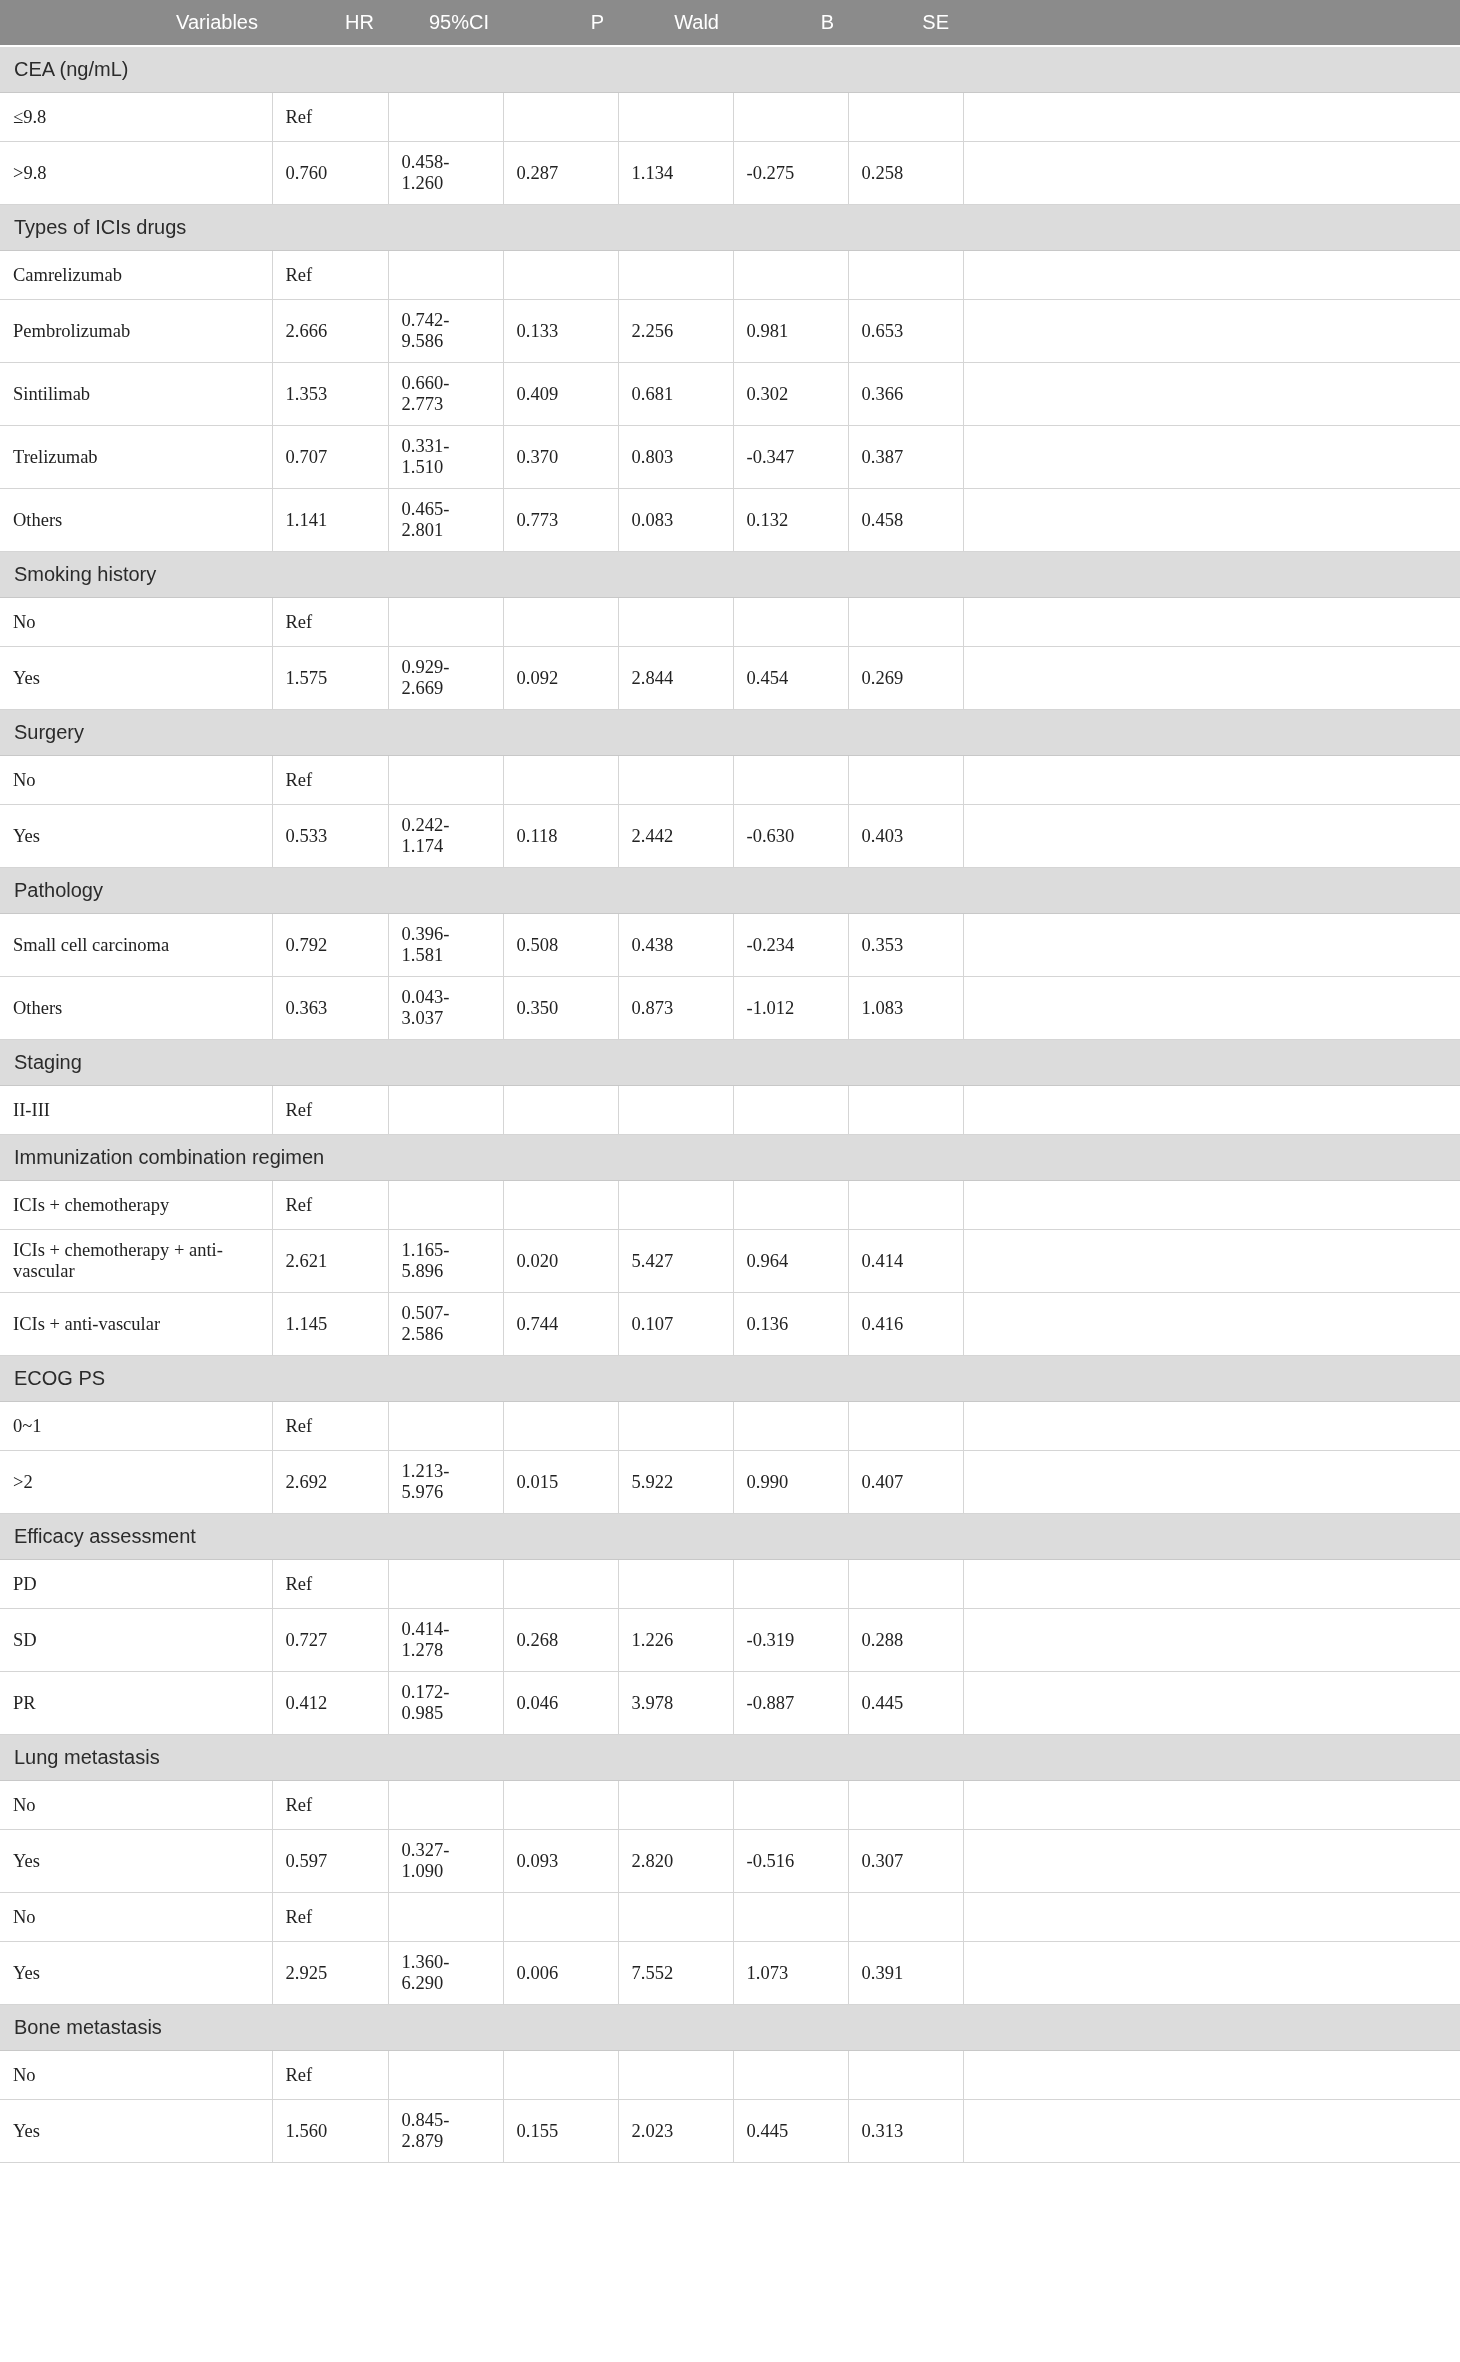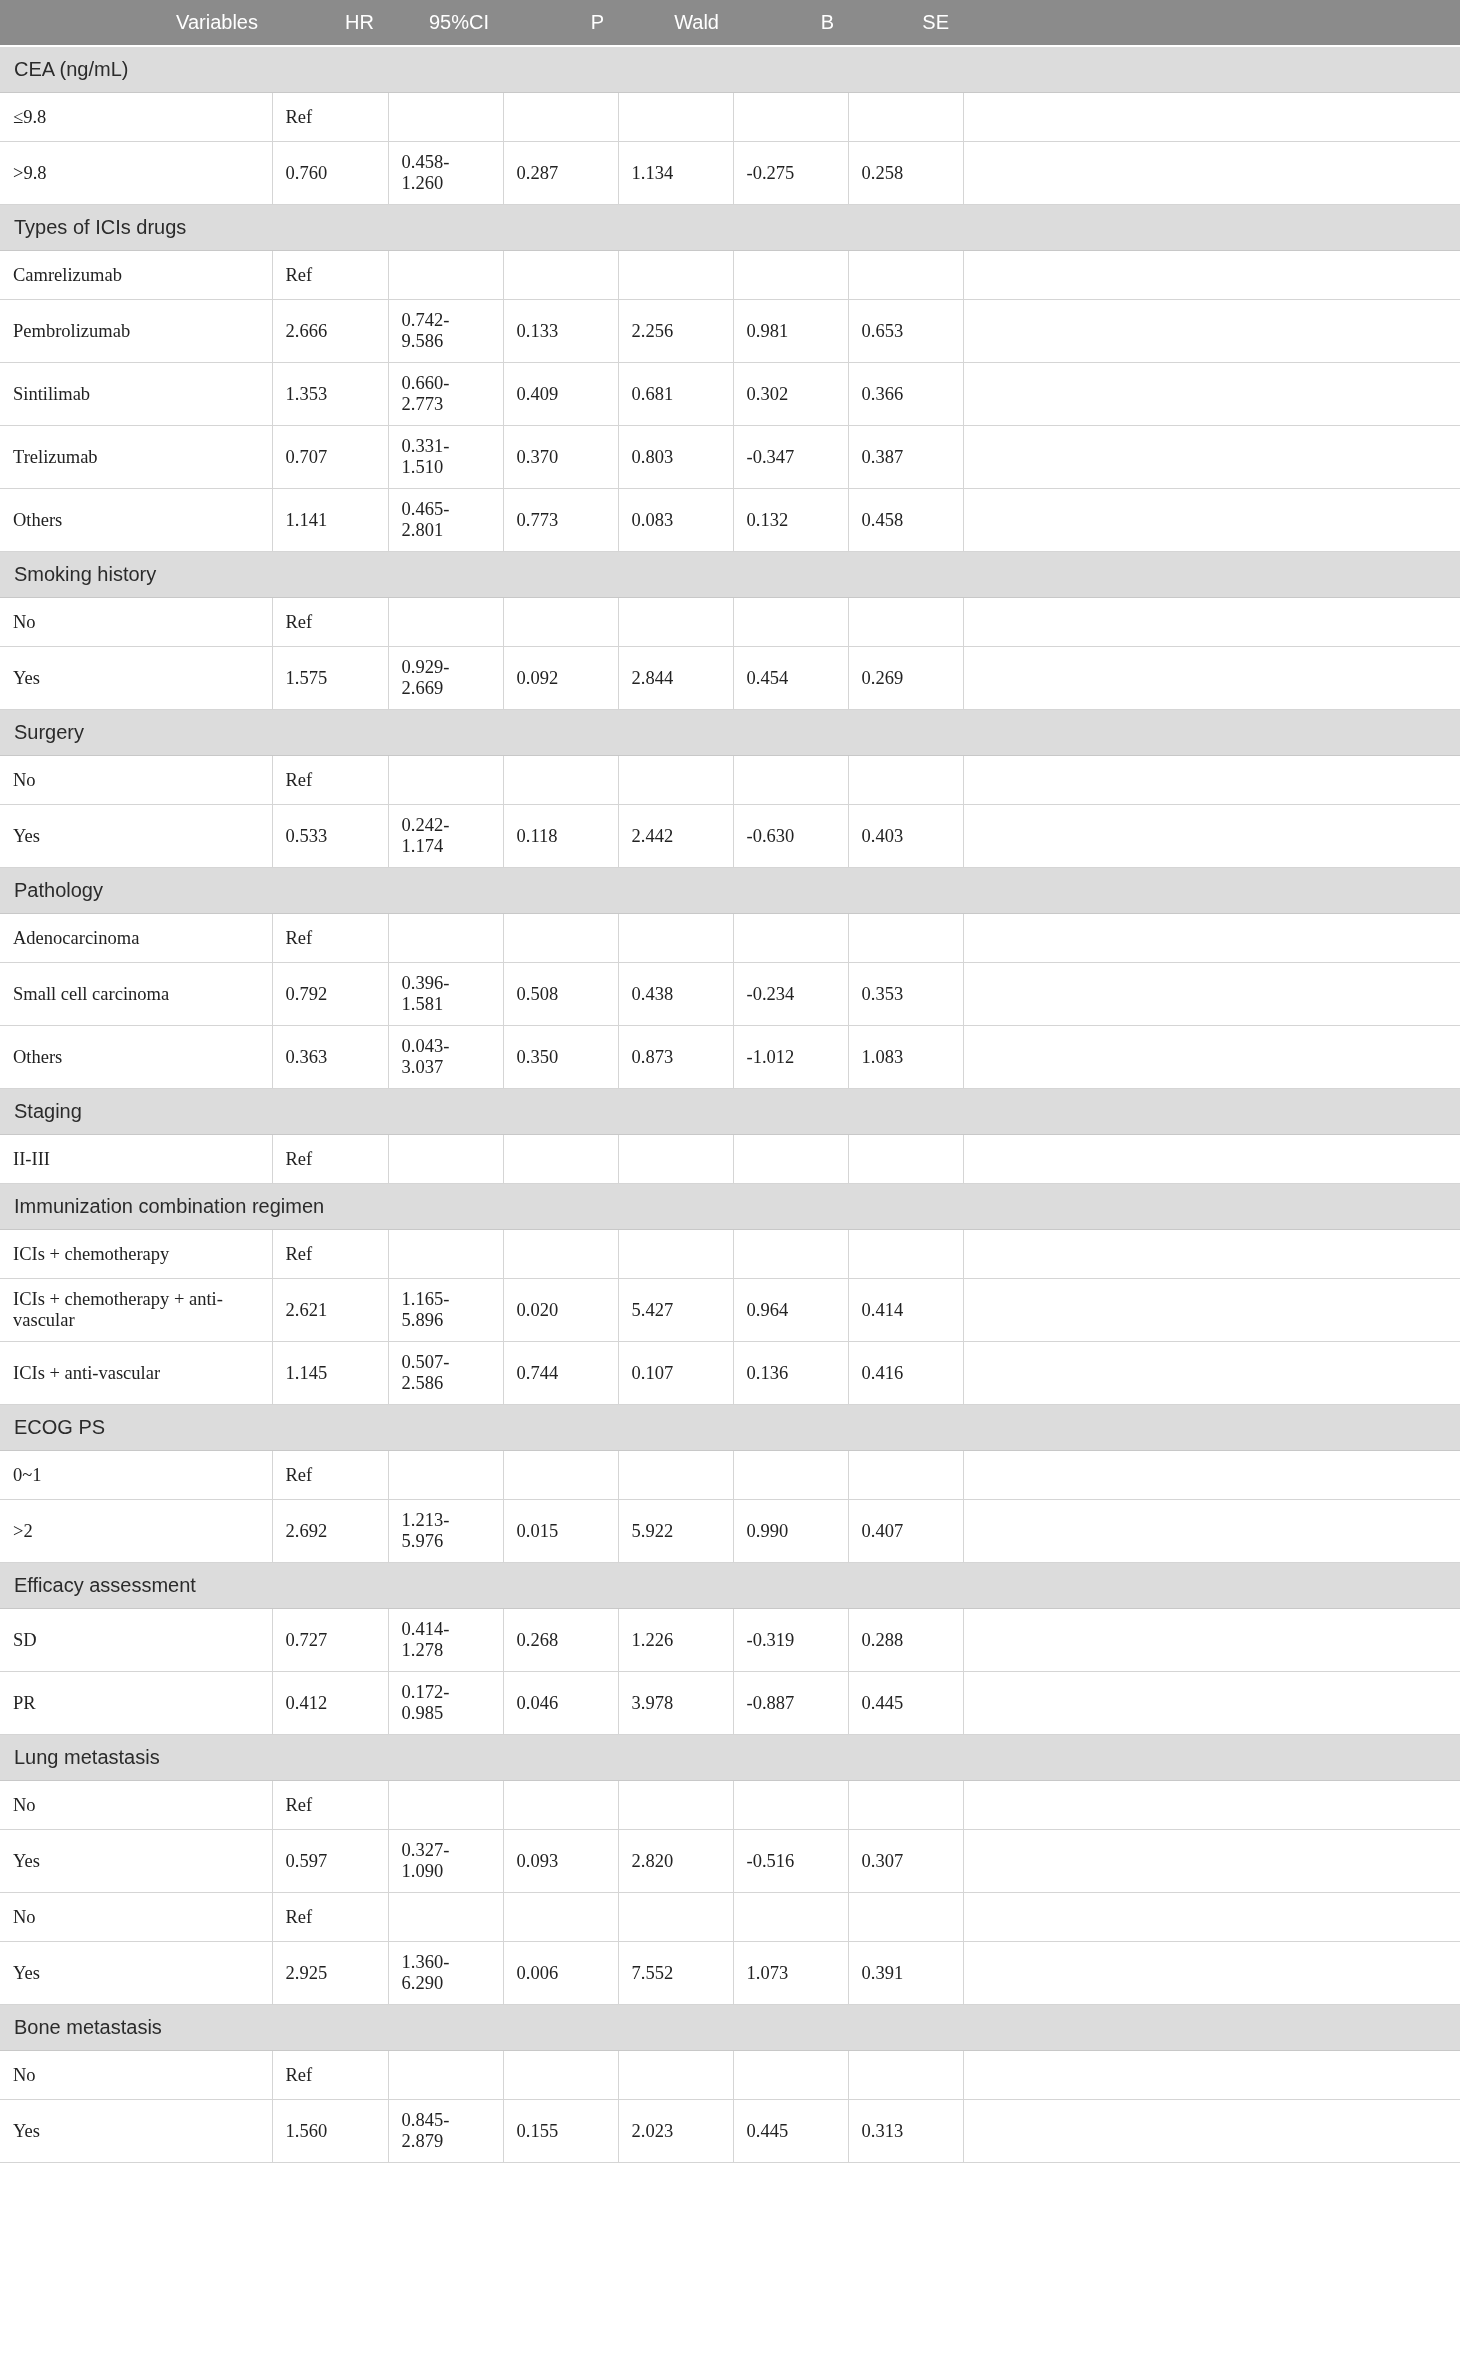--- a/index.html
+++ b/index.html
@@ -205,30 +205,20 @@
         <td>0.118</td>
         <td>2.442</td>
         <td>-0.630</td>
         <td>0.403</td>
         <td></td>
       </tr>
       <tr class="section">
         <td colspan="8">Pathology</td>
       </tr>
       <tr class="data">
-        <td>Adenocarcinoma</td>
-        <td>Ref</td>
-        <td></td>
-        <td></td>
-        <td></td>
-        <td></td>
-        <td></td>
-        <td></td>
-      </tr>
-      <tr class="data">
         <td>Small cell carcinoma</td>
         <td>0.792</td>
         <td>0.396-1.581</td>
         <td>0.508</td>
         <td>0.438</td>
         <td>-0.234</td>
         <td>0.353</td>
         <td></td>
       </tr>
       <tr class="data">
@@ -307,20 +297,30 @@
         <td>0.015</td>
         <td>5.922</td>
         <td>0.990</td>
         <td>0.407</td>
         <td></td>
       </tr>
       <tr class="section">
         <td colspan="8">Efficacy assessment</td>
       </tr>
       <tr class="data">
+        <td>PD</td>
+        <td>Ref</td>
+        <td></td>
+        <td></td>
+        <td></td>
+        <td></td>
+        <td></td>
+        <td></td>
+      </tr>
+      <tr class="data">
         <td>SD</td>
         <td>0.727</td>
         <td>0.414-1.278</td>
         <td>0.268</td>
         <td>1.226</td>
         <td>-0.319</td>
         <td>0.288</td>
         <td></td>
       </tr>
       <tr class="data">

